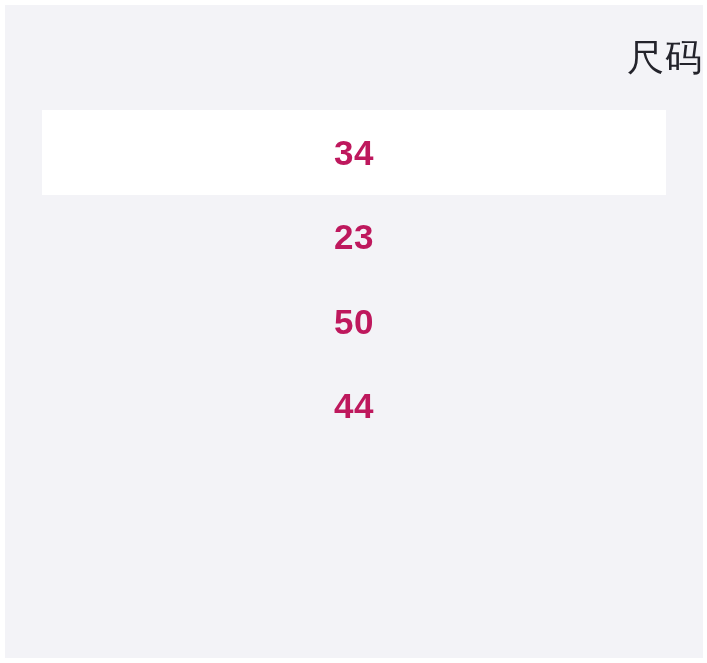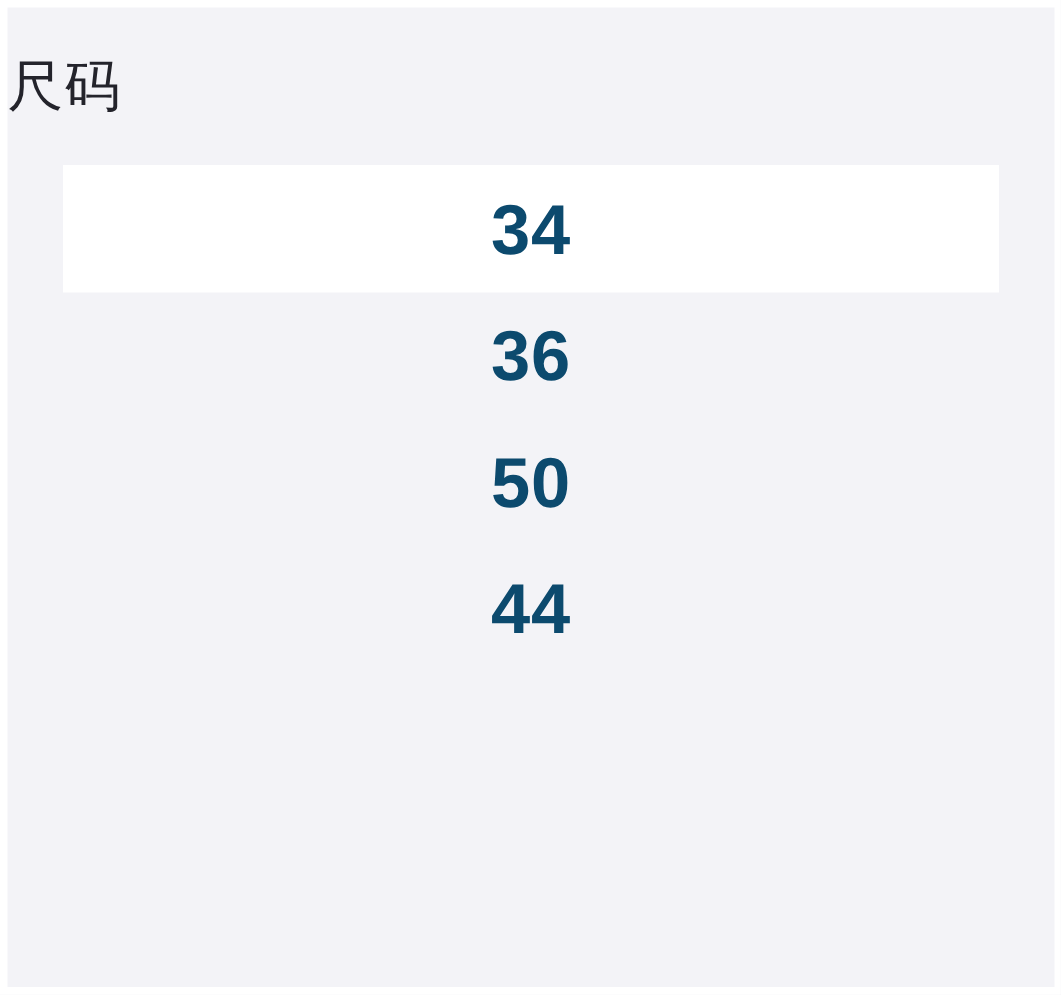--- a/index.html
+++ b/index.html
@@ -35,21 +35,21 @@
     position: absolute;
     left: 0;
     right: 0;
     top: 0;
   }
 
   .table-header {
     height: 105px;
     display: flex;
     align-items: center;
-    justify-content: flex-start;
+    justify-content: flex-end;
   }
 
   .header-label {
     font-size: 37px;
     font-weight: 400;
     line-height: 1;
     color: #23232b;
     letter-spacing: 1px;
   }
 
@@ -71,24 +71,24 @@
     left: 37px;
     right: 37px;
     top: 0;
     bottom: 0;
     background: #ffffff;
   }
 
   .cell-value {
     position: relative;
     z-index: 1;
-    font-size: 47px;
+    font-size: 35px;
     font-weight: 700;
     line-height: 1;
-    color: #0c4a6e;
+    color: #be185d;
     letter-spacing: 0.5px;
   }
 </style>
 </head>
 <body>
 
 <div class="page">
   <div class="canvas">
 
     <div class="size-table">
@@ -97,21 +97,21 @@
         <span class="header-label">尺码</span>
       </div>
 
       <div class="table-body">
 
         <div class="table-row banded">
           <span class="cell-value">34</span>
         </div>
 
         <div class="table-row">
-          <span class="cell-value">36</span>
+          <span class="cell-value">23</span>
         </div>
 
 
         <div class="table-row">
           <span class="cell-value">50</span>
         </div>
 
 
         <div class="table-row">
           <span class="cell-value">44</span>

